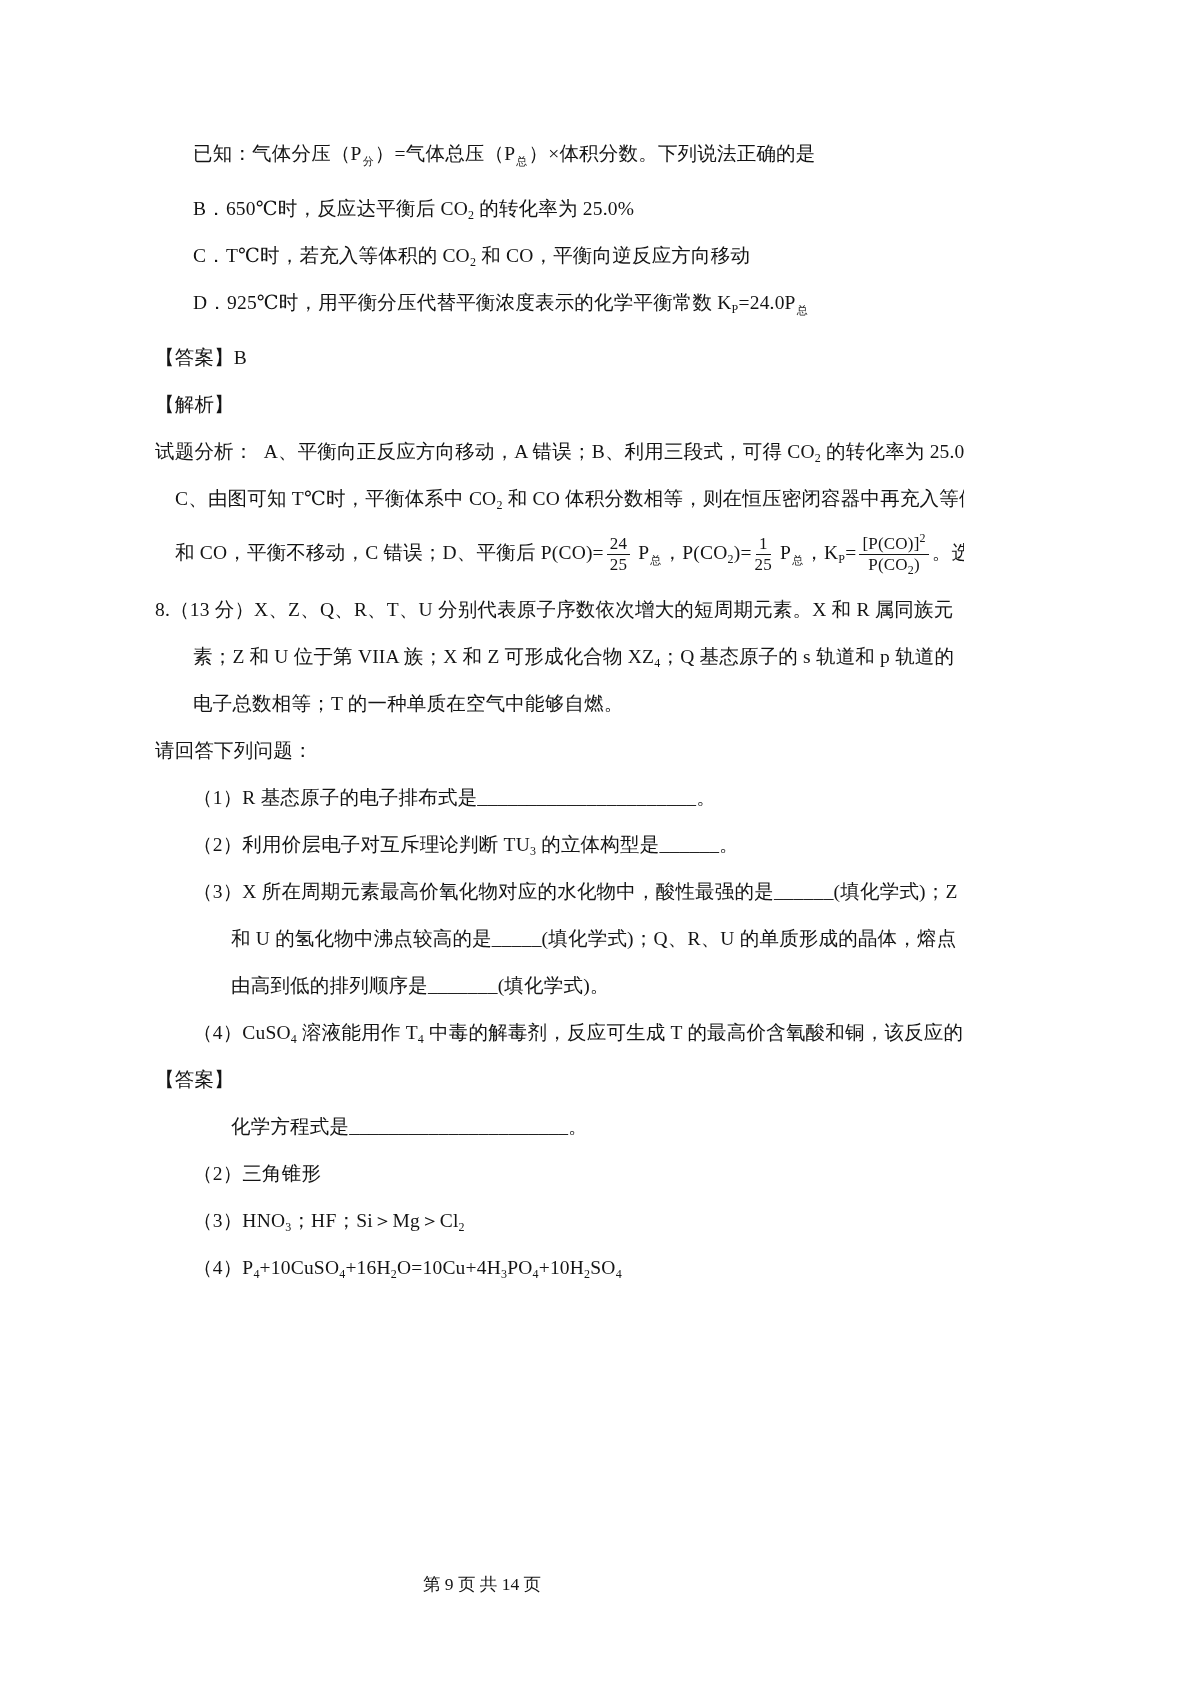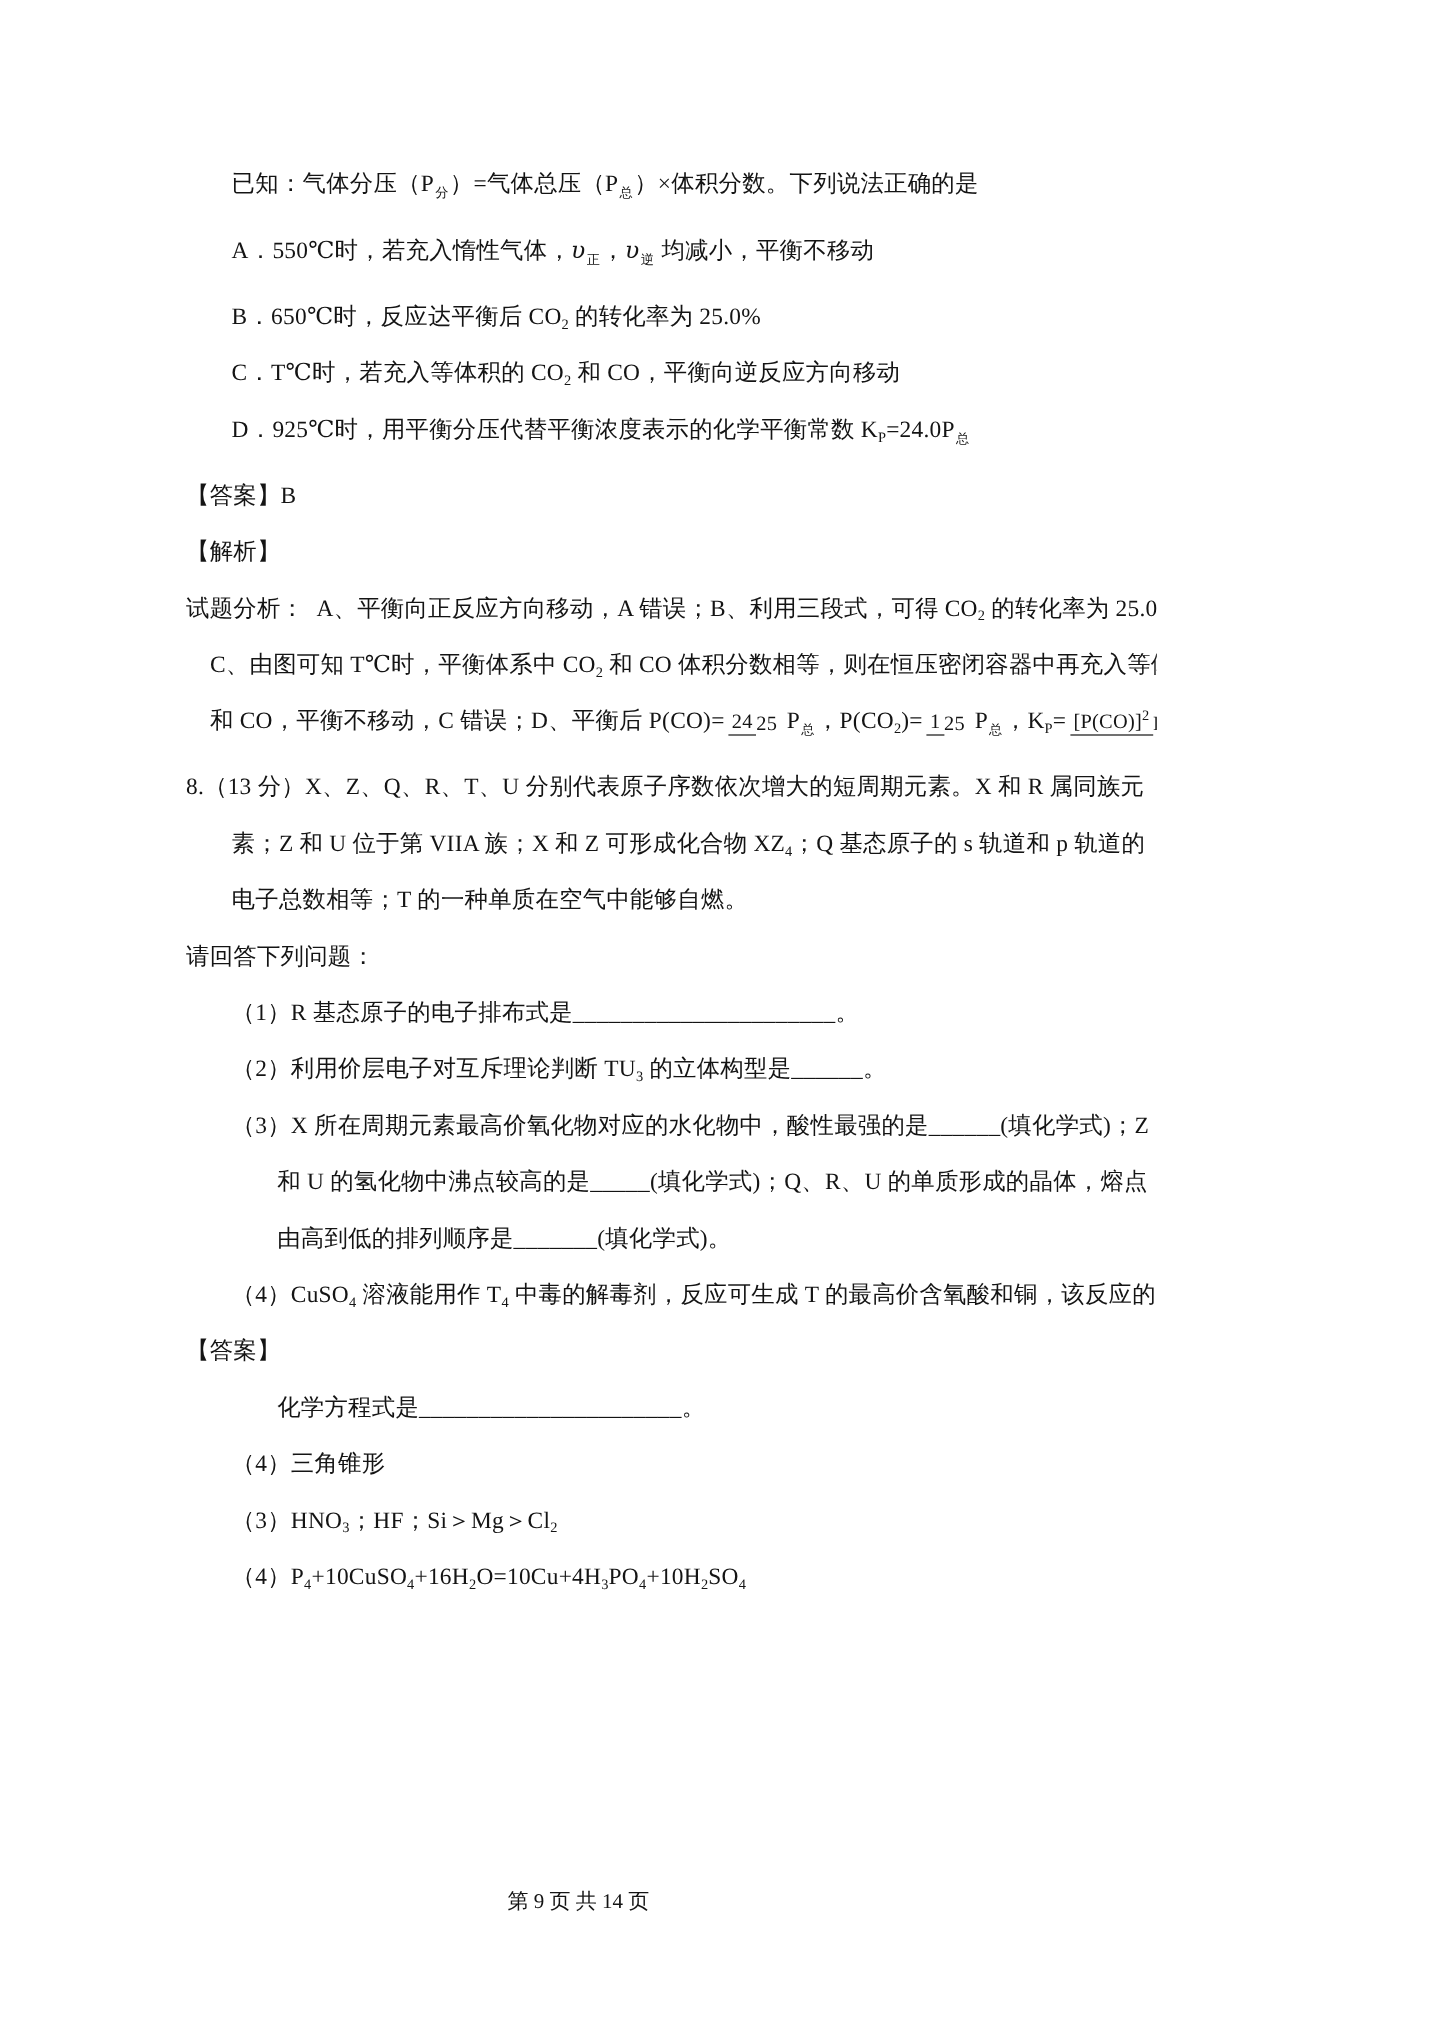--- a/index.html
+++ b/index.html
@@ -23,37 +23,36 @@
   }
   .ind-05{padding-left:20px;}
   .ind-1{padding-left:38px;}
   .ind-2{padding-left:76px;}
   .gap-sm{margin-top:12px;}
   sub{font-size:12px;vertical-align:-4px;line-height:0;}
   sup{font-size:12px;vertical-align:7px;line-height:0;}
   .cnsub{font-size:11px;vertical-align:-5px;margin:0 1px;}
   .vi{font-family:"DejaVu Serif",serif;font-style:italic;}
   .frac{
-    display:inline-flex;align-items:center;
+    display:inline-flex;flex-direction:column;align-items:center;
     vertical-align:middle;line-height:1.15;font-size:17px;margin:0 3px;
   }
   .frac .fn{border-bottom:1.2px solid #141414;padding:0 3px;}
   .wm{font-size:7px;color:#555;vertical-align:-6px;letter-spacing:0;}
   .footer{
     position:absolute;left:0;top:1572px;width:100%;
     text-align:center;font-size:17.5px;color:#141414;
   }
 </style>
 </head>
 <body>
 
 <div class="page">
   <div class="content">
       <div class="line ind-1">已知：气体分压（P<span class="cnsub">分</span>）=气体总压（P<span class="cnsub">总</span>）×体积分数。下列说法正确的是</div>
-      <div class="line ind-1">A．550℃时，若充入惰性气体，<span class="vi">υ</span><span class="cnsub">正</span>，<span class="vi">υ</span><span class="cnsub">逆</span> 均减小，平衡不移动</div>
       <div class="line ind-1">B．650℃时，反应达平衡后 CO<sub>2</sub> 的转化率为 25.0%</div>
       <div class="line ind-1">C．T℃时，若充入等体积的 CO<sub>2</sub> 和 CO，平衡向逆反应方向移动</div>
       <div class="line ind-1">D．925℃时，用平衡分压代替平衡浓度表示的化学平衡常数 K<sub>P</sub>=24.0P<span class="cnsub">总</span></div>
       <div class="line ">【答案】B</div>
       <div class="line ">【解析】</div>
       <div class="line gap-sm">试题分析：&nbsp;&nbsp;A、平衡向正反应方向移动，A 错误；B、利用三段式，可得 CO<sub>2</sub> 的转化率为 25.0%，B 正确，</div>
       <div class="line ind-05">C、由图可知 T℃时，平衡体系中 CO<sub>2</sub> 和 CO 体积分数相等，则在恒压密闭容器中再充入等体积的 CO<sub>2</sub></div>
       <div class="line ind-05">和 CO，平衡不移动，C 错误；D、平衡后 P(CO)=<span class="frac">
           <span class="fn">24</span>
           <span>25</span>
@@ -69,18 +68,18 @@
       <div class="line ind-1">电子总数相等；T 的一种单质在空气中能够自燃。</div>
       <div class="line ">请回答下列问题：</div>
       <div class="line ind-1">（1）R 基态原子的电子排布式是______________________。</div>
       <div class="line ind-1">（2）利用价层电子对互斥理论判断 TU<sub>3</sub> 的立体构型是______。</div>
       <div class="line ind-1">（3）X 所在周期元素最高价氧化物对应的水化物中，酸性最强的是______(填化学式)；Z</div>
       <div class="line ind-2">和 U 的氢化物中沸点较高的是_____(填化学式)；Q、R、U 的单质形成的晶体，熔点</div>
       <div class="line ind-2">由高到低的排列顺序是_______(填化学式)。</div>
       <div class="line ind-1">（4）CuSO<sub>4</sub> 溶液能用作 T<sub>4</sub> 中毒的解毒剂，反应可生成 T 的最高价含氧酸和铜，该反应的</div>
       <div class="line ">【答案】</div>
       <div class="line ind-2">化学方程式是______________________。</div>
-      <div class="line ind-1">（4）三角锥形</div>
+      <div class="line ind-1">（2）三角锥形</div>
       <div class="line ind-1">（3）HNO<sub>3</sub>；HF；Si＞Mg＞Cl<sub>2</sub></div>
       <div class="line ind-1">（4）P<sub>4</sub>+10CuSO<sub>4</sub>+16H<sub>2</sub>O=10Cu+4H<sub>3</sub>PO<sub>4</sub>+10H<sub>2</sub>SO<sub>4</sub></div>
     </div>
   <div class="footer">第 9 页 共 14 页</div>
 </div>
 
 </body></html>

